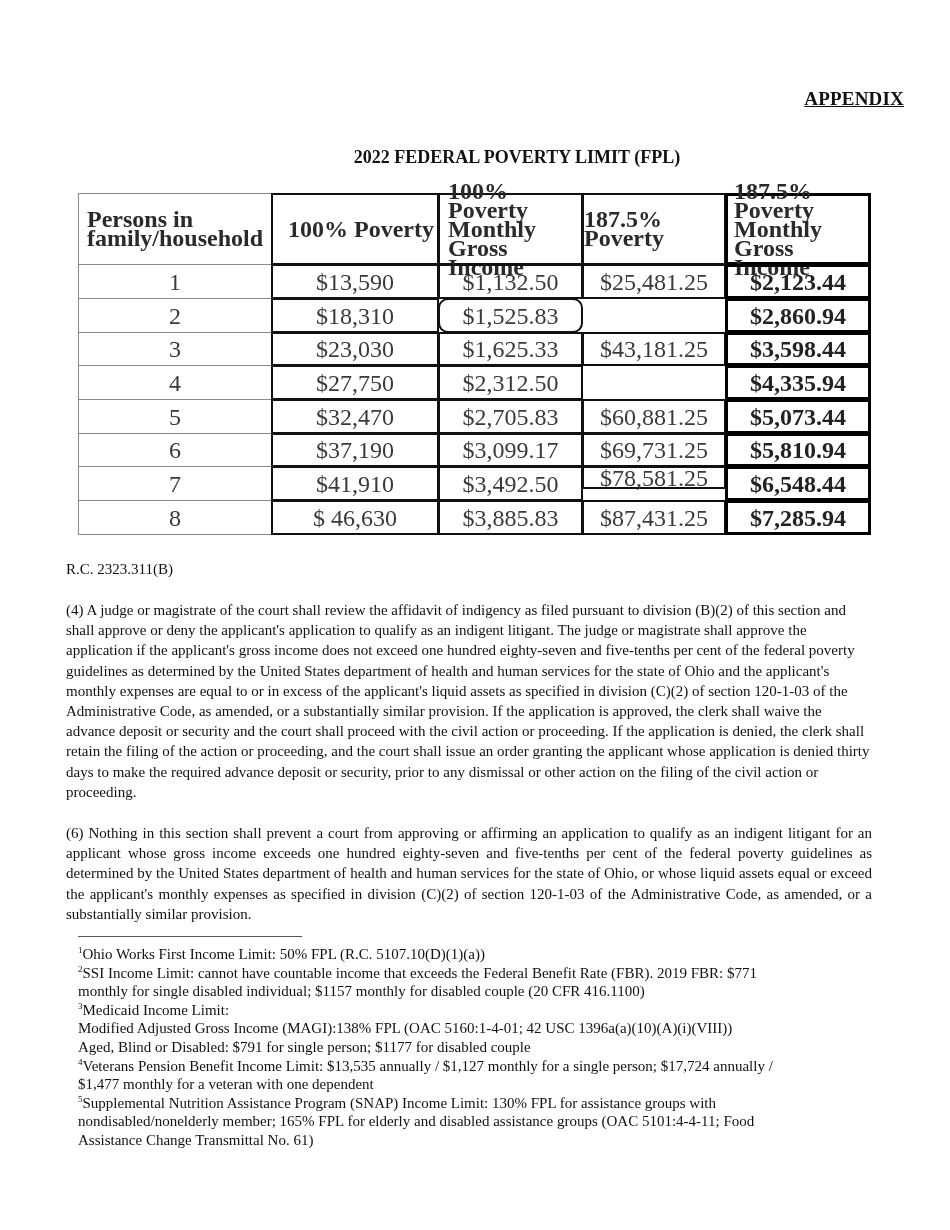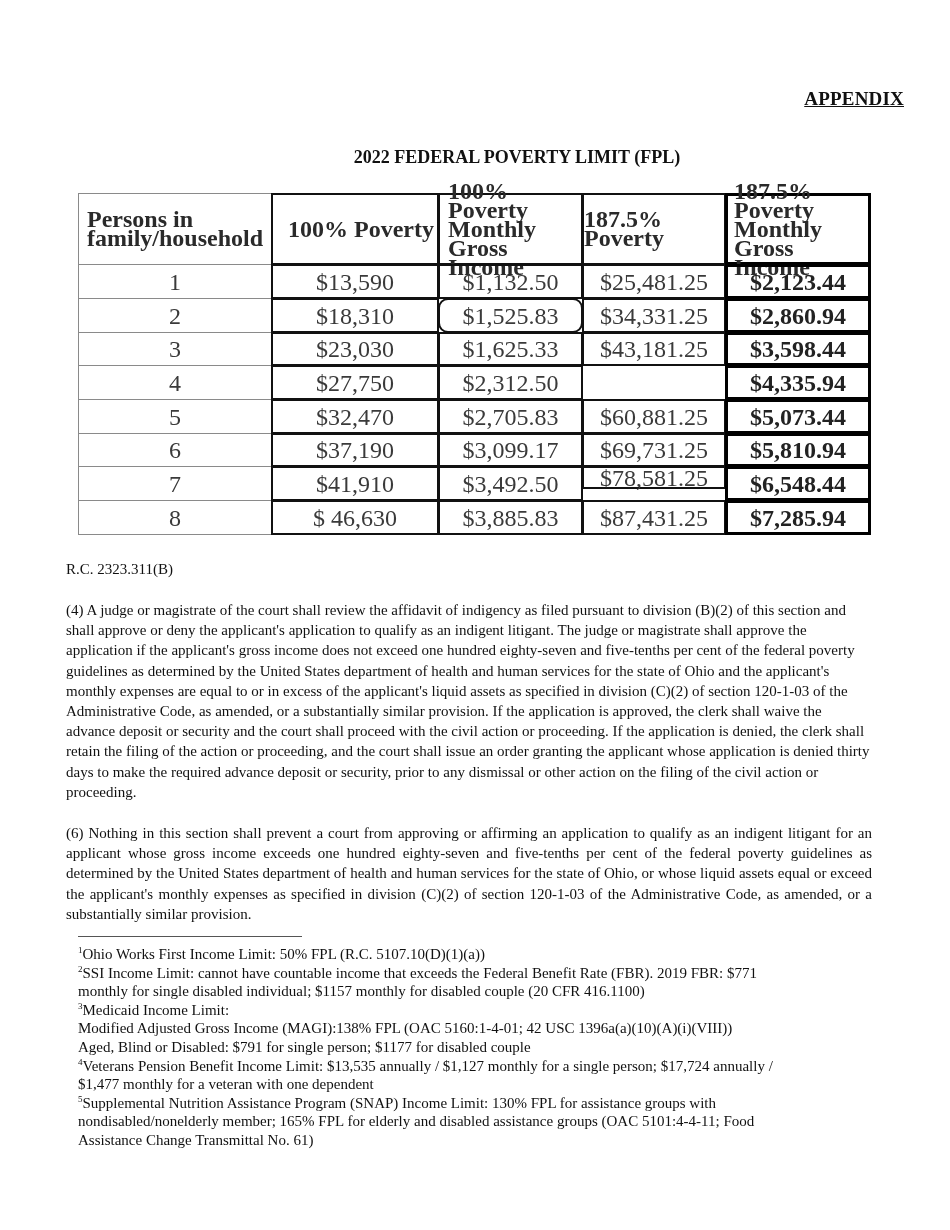--- a/index.html
+++ b/index.html
@@ -130,21 +130,20 @@
     <div class="cell hdr thick" style="left: 504px; top: 0px; width: 144px; height: 72px;">187.5% Poverty</div>
     <div class="cell hdr thicker" style="left: 647px; top: 0px; width: 146px; height: 72px; padding: 0px 6px;">187.5% Poverty Monthly Gross Income</div>
     <div class="cell c0" style="left: 0px; top: 71px; width: 194px; height: 35px;">1</div>
     <div class="cell thick" style="left: 193px; top: 71px; width: 168px; height: 35px;">$13,590</div>
     <div class="cell thick" style="left: 360px; top: 71px; width: 145px; height: 35px;">$1,132.50</div>
     <div class="cell thick" style="left: 504px; top: 71px; width: 144px; height: 35px;">$25,481.25</div>
     <div class="cell thicker" style="left: 647px; top: 71px; width: 146px; height: 35px;">$2,123.44</div>
     <div class="cell c0" style="left: 0px; top: 105px; width: 194px; height: 35px;">2</div>
     <div class="cell thick" style="left: 193px; top: 105px; width: 168px; height: 35px;">$18,310</div>
     <div class="cell thick" style="left: 360px; top: 105px; width: 145px; height: 35px; border-radius: 10px;">$1,525.83</div>
-    <div class="cell thick" style="left: 504px; top: 105px; width: 144px; height: 35px;">$34,331.25</div>
     <div class="cell thicker" style="left: 647px; top: 105px; width: 146px; height: 35px;">$2,860.94</div>
     <div class="cell c0" style="left: 0px; top: 139px; width: 194px; height: 34px;">3</div>
     <div class="cell thick" style="left: 193px; top: 139px; width: 168px; height: 34px;">$23,030</div>
     <div class="cell thick" style="left: 360px; top: 139px; width: 145px; height: 34px;">$1,625.33</div>
     <div class="cell thick" style="left: 504px; top: 139px; width: 144px; height: 34px;">$43,181.25</div>
     <div class="cell thicker" style="left: 647px; top: 139px; width: 146px; height: 34px;">$3,598.44</div>
     <div class="cell c0" style="left: 0px; top: 172px; width: 194px; height: 35px;">4</div>
     <div class="cell thick" style="left: 193px; top: 172px; width: 168px; height: 35px;">$27,750</div>
     <div class="cell thick" style="left: 360px; top: 172px; width: 145px; height: 35px;">$2,312.50</div>
     <div class="cell thicker" style="left: 647px; top: 172px; width: 146px; height: 35px;">$4,335.94</div>

